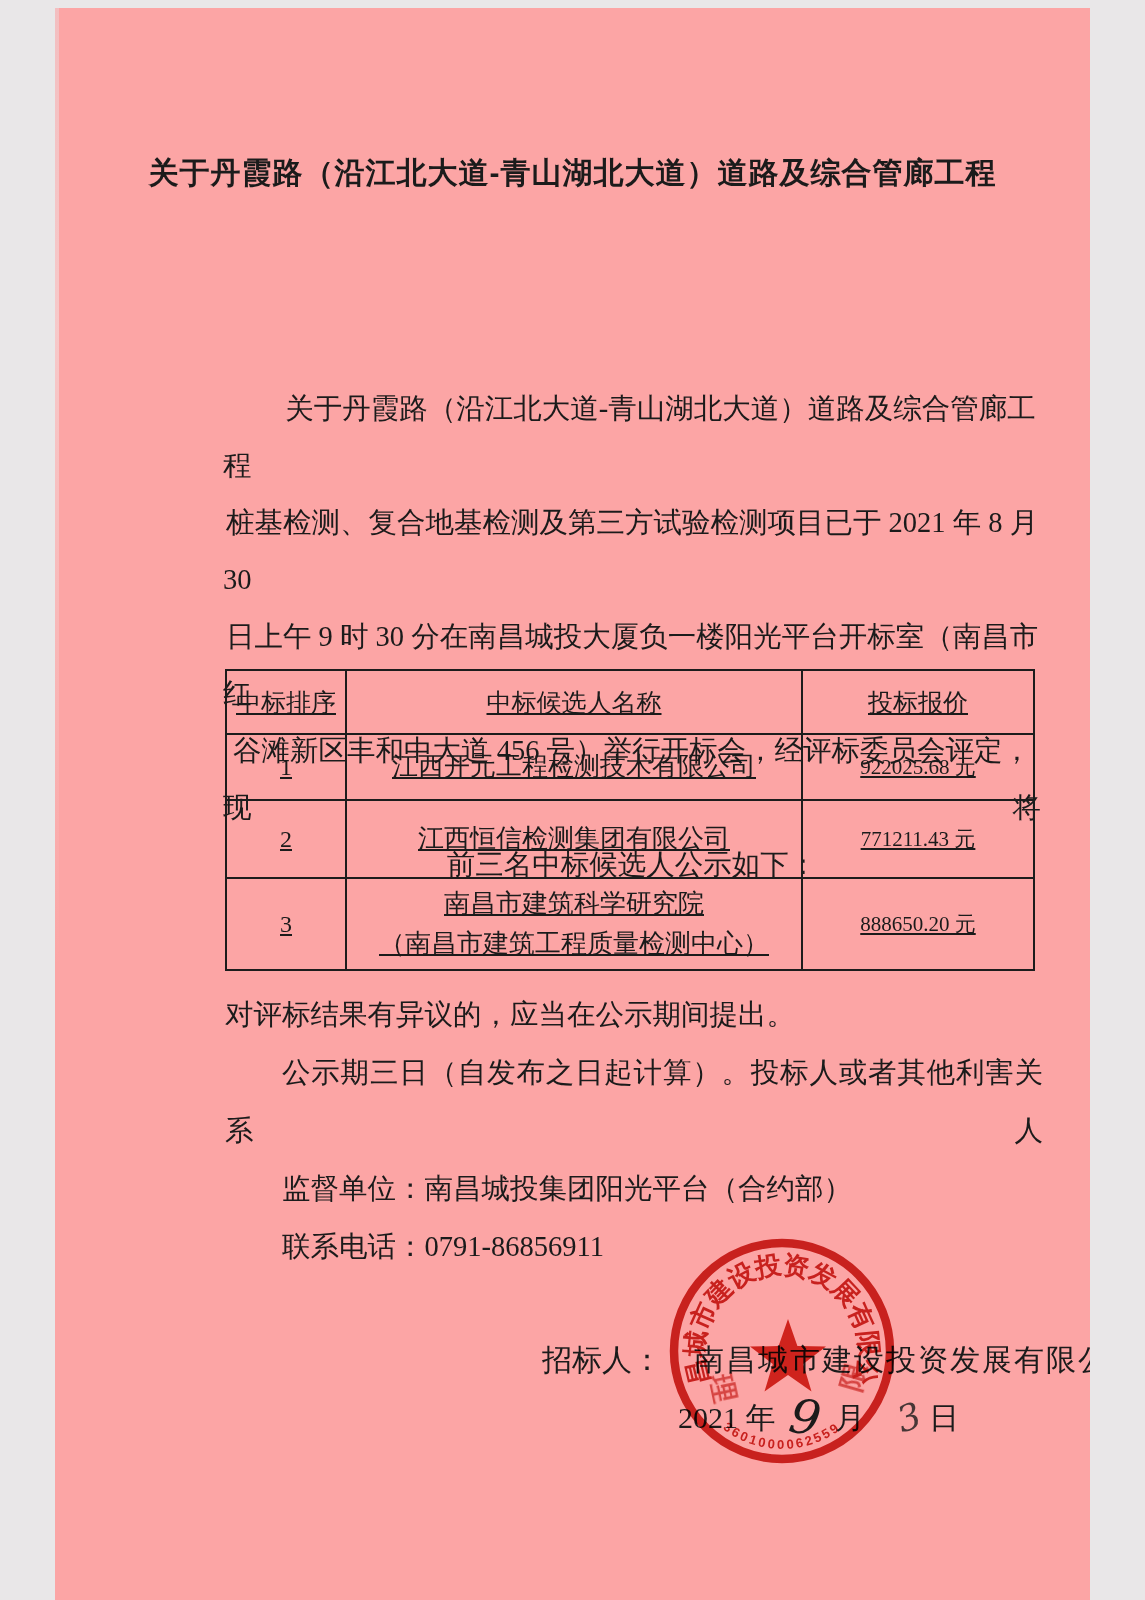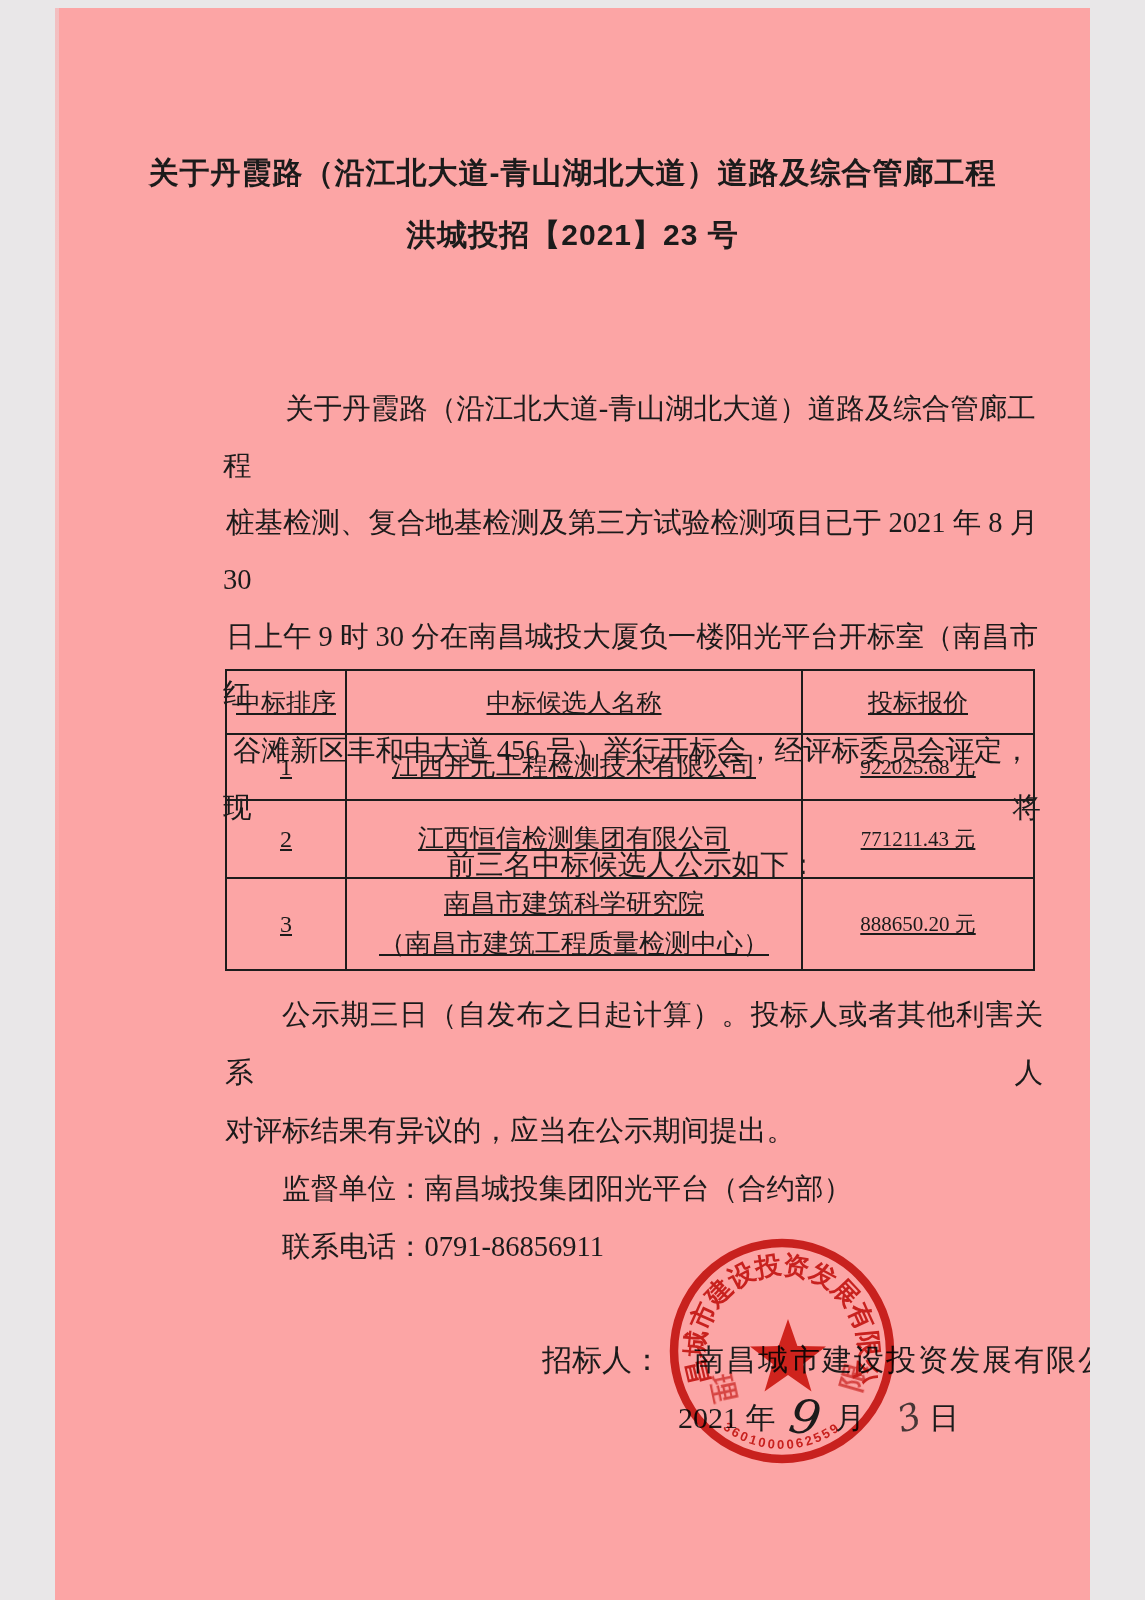--- a/index.html
+++ b/index.html
@@ -71,21 +71,20 @@
 </style>
 </head>
 <body>
 
 <div class="page">
 
   <div class="scan-edge"></div>
 
   <div class="doc-title">
     <span class="tline">关于丹霞路（沿江北大道-青山湖北大道）道路及综合管廊工程</span>
-    <span class="tline">洪城投招【2021】23 号</span>
   </div>
 
   <div class="body-par">
     <span class="bline fill indent">关于丹霞路（沿江北大道-青山湖北大道）道路及综合管廊工程</span>
     <span class="bline fill">桩基检测、复合地基检测及第三方试验检测项目已于 2021 年 8 月 30</span>
     <span class="bline fill">日上午 9 时 30 分在南昌城投大厦负一楼阳光平台开标室（南昌市红</span>
     <span class="bline fill">谷滩新区丰和中大道 456 号）举行开标会，经评标委员会评定，现将</span>
     <span class="bline">前三名中标候选人公示如下：</span>
   </div>
 
@@ -120,22 +119,22 @@
       <td class="name">
         <span>南昌市建筑科学研究院</span>
         <span>（南昌市建筑工程质量检测中心）</span>
       </td>
       <td class="price">888650.20 元</td>
     </tr>
   </tbody>
     </table>
 
   <div class="notice">
+    <span class="nline">对评标结果有异议的，应当在公示期间提出。</span>
     <span class="nline fill indent">公示期三日（自发布之日起计算）。投标人或者其他利害关系人</span>
-    <span class="nline">对评标结果有异议的，应当在公示期间提出。</span>
     <span class="nline indent">监督单位：南昌城投集团阳光平台（合约部）</span>
     <span class="nline indent">联系电话：0791-86856911</span>
   </div>
 
   <div class="sig-row">
     <span>招标人：</span><span class="gap"></span><span class="bidder-name">南昌城市建设投资发展有限公司</span>
   </div>
 
   <div class="date-row">
     <span>2021 年</span>

